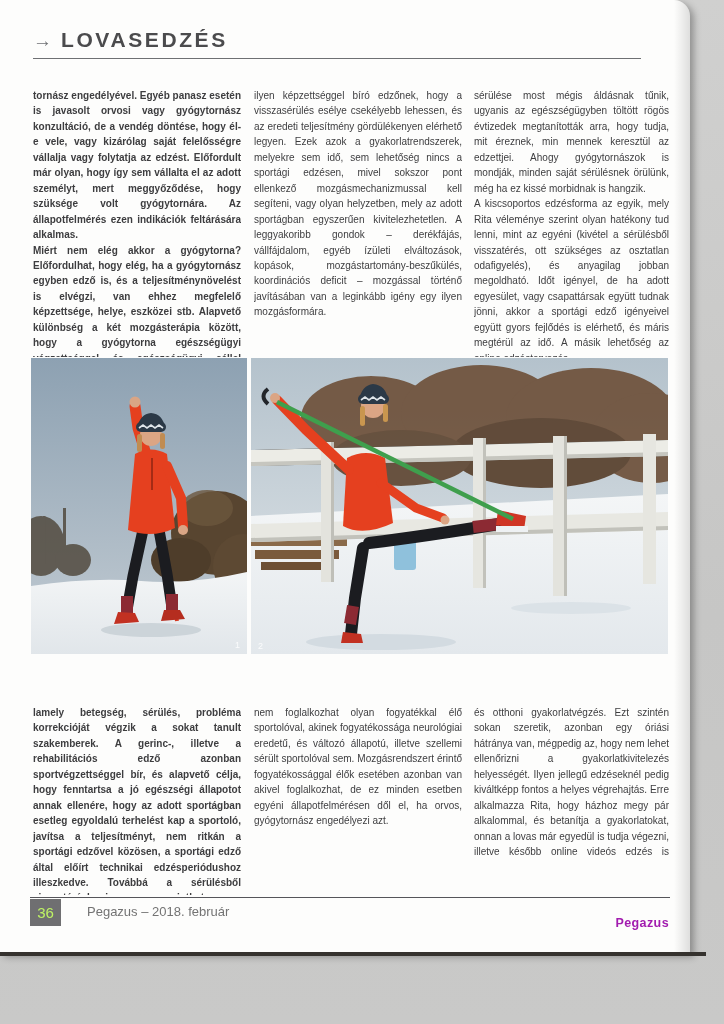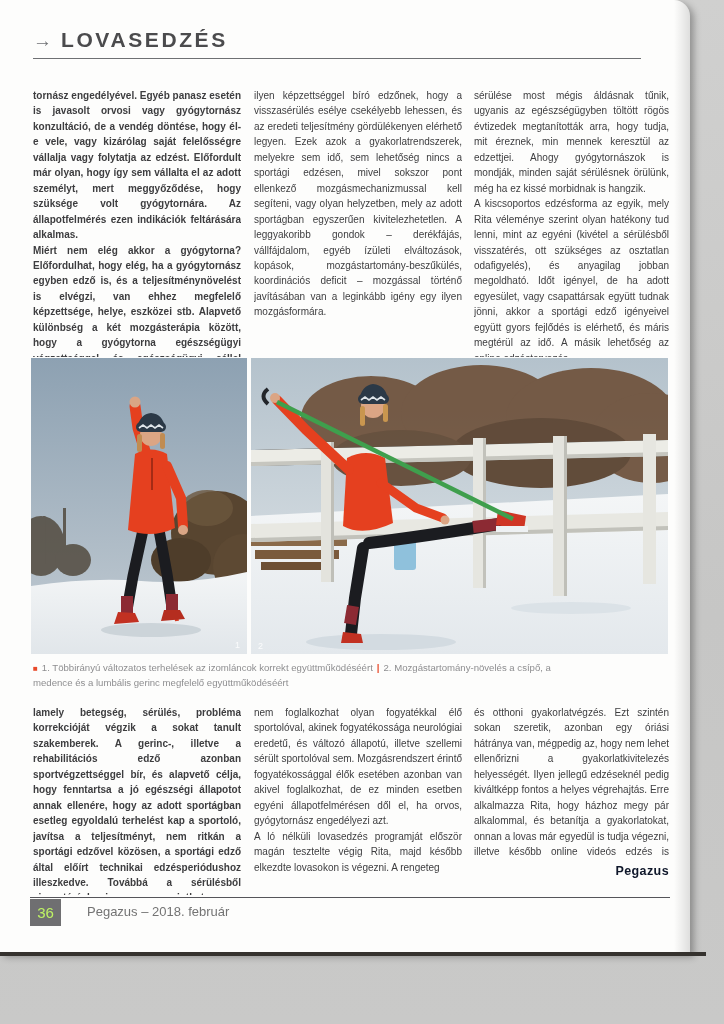--- a/index.html
+++ b/index.html
@@ -49,22 +49,22 @@
   .photo svg{display:block;width:100%;height:100%;}
   
   .caption{
     position:absolute;left:33px;top:661px;width:560px;
     font-size:9.6px;line-height:13.5px;color:#8e8e90;
   }
   .caption-marker{color:#e8492a;font-size:8px;margin-right:4px;}
   .caption-sep{color:#e8492a;font-weight:bold;margin:0 4px;}
   
   .signature{
-    position:absolute;left:474px;top:864px;width:195px;text-align:right;
-    font-weight:bold;font-size:12.5px;color:#0f172a;letter-spacing:0.4px;
+    position:absolute;left:474px;top:916px;width:195px;text-align:right;
+    font-weight:bold;font-size:12.5px;color:#a21caf;letter-spacing:0.4px;
   }
   .footer-rule{position:absolute;left:30px;top:897px;width:640px;border:none;border-top:1.6px solid#55555a;margin:0;}
   .page-number-badge{
     position:absolute;left:30px;top:899px;width:31px;height:27px;
     background:#6f6f71;color:#bef264;display:flex;align-items:center;justify-content:center;
     font-size:15px;
     text-align:center;
   }
   .footer-issue{position:absolute;left:87px;top:904px;font-size:13px;color:#737373;}
 </style>
@@ -214,30 +214,26 @@
           <path d="M108,42 Q111,27 122,26 Q135,27 137,42 Q122,35 108,42 Z" fill="#2b3947"></path>
           <rect x="107" y="36" width="31" height="10" rx="5" fill="#2b3947"></rect>
           <polyline points="110,42 114,39 118,42 122,39 126,42 130,39 134,42" stroke="#dfe5ea" stroke-width="1.6" fill="none"></polyline>
         </g>
       </g>
       <line x1="26" y1="44" x2="262" y2="161" stroke="#3f9f4d" stroke-width="4.5"></line>
       <text x="7" y="291" font-size="9" fill="#ffffff" opacity="0.85">2</text>
     </svg>
   </div>
 
-  <div class="caption">
-    <span class="caption-marker">■</span><span>1. Többirányú változatos terhelések az izomláncok korrekt együttműködéséért</span><span class="caption-sep">|</span><span>2. Mozgástartomány-növelés a csípő, a medence és a lumbális gerinc megfelelő együttműködéséért</span>
-  </div>
 
   <div class="col col-b c1" id="col-b1">
     <p>lamely betegség, sérülés, probléma korrekcióját végzik a sokat tanult szakemberek. A gerinc-, illetve a rehabilitációs edző azonban sportvégzettséggel bír, és alapvető célja, hogy fenntartsa a jó egészségi állapotot annak ellenére, hogy az adott sportágban esetleg egyoldalú terhelést kap a sportoló, javítsa a teljesítményt, nem ritkán a sportági edzővel közösen, a sportági edző által előírt technikai edzésperiódushoz illeszkedve. Továbbá a sérülésből visszatéréskor is nagy szerep juthat egy</p>
   </div>
   <div class="col col-b c2" id="col-b2">
     <p>nem foglalkozhat olyan fogyatékkal élő sportolóval, akinek fogyatékossága neurológiai eredetű, és változó állapotú, illetve szellemi sérült sportolóval sem. Mozgásrendszert érintő fogyatékossággal élők esetében azonban van akivel foglalkozhat, de ez minden esetben egyéni állapotfelmérésen dől el, ha orvos, gyógytornász engedélyezi azt.</p>
-    <p>A ló nélküli lovasedzés programját először magán tesztelte végig Rita, majd később elkezdte lovasokon is végezni. A rengeteg</p>
   </div>
   <div class="col col-b c3" id="col-b3">
     <p>és otthoni gyakorlatvégzés. Ezt szintén sokan szeretik, azonban egy óriási hátránya van, mégpedig az, hogy nem lehet ellenőrizni a gyakorlatkivitelezés helyességét. Ilyen jellegű edzéseknél pedig kiváltképp fontos a helyes végrehajtás. Erre alkalmazza Rita, hogy házhoz megy pár alkalommal, és betanítja a gyakorlatokat, onnan a lovas már egyedül is tudja végezni, illetve később online videós edzés is megoldható.</p>
   </div>
 
   <div class="signature">Pegazus</div>
 
   <hr class="footer-rule">
   <div class="page-number-badge">36</div>
   <div class="footer-issue">Pegazus – 2018. február</div>

